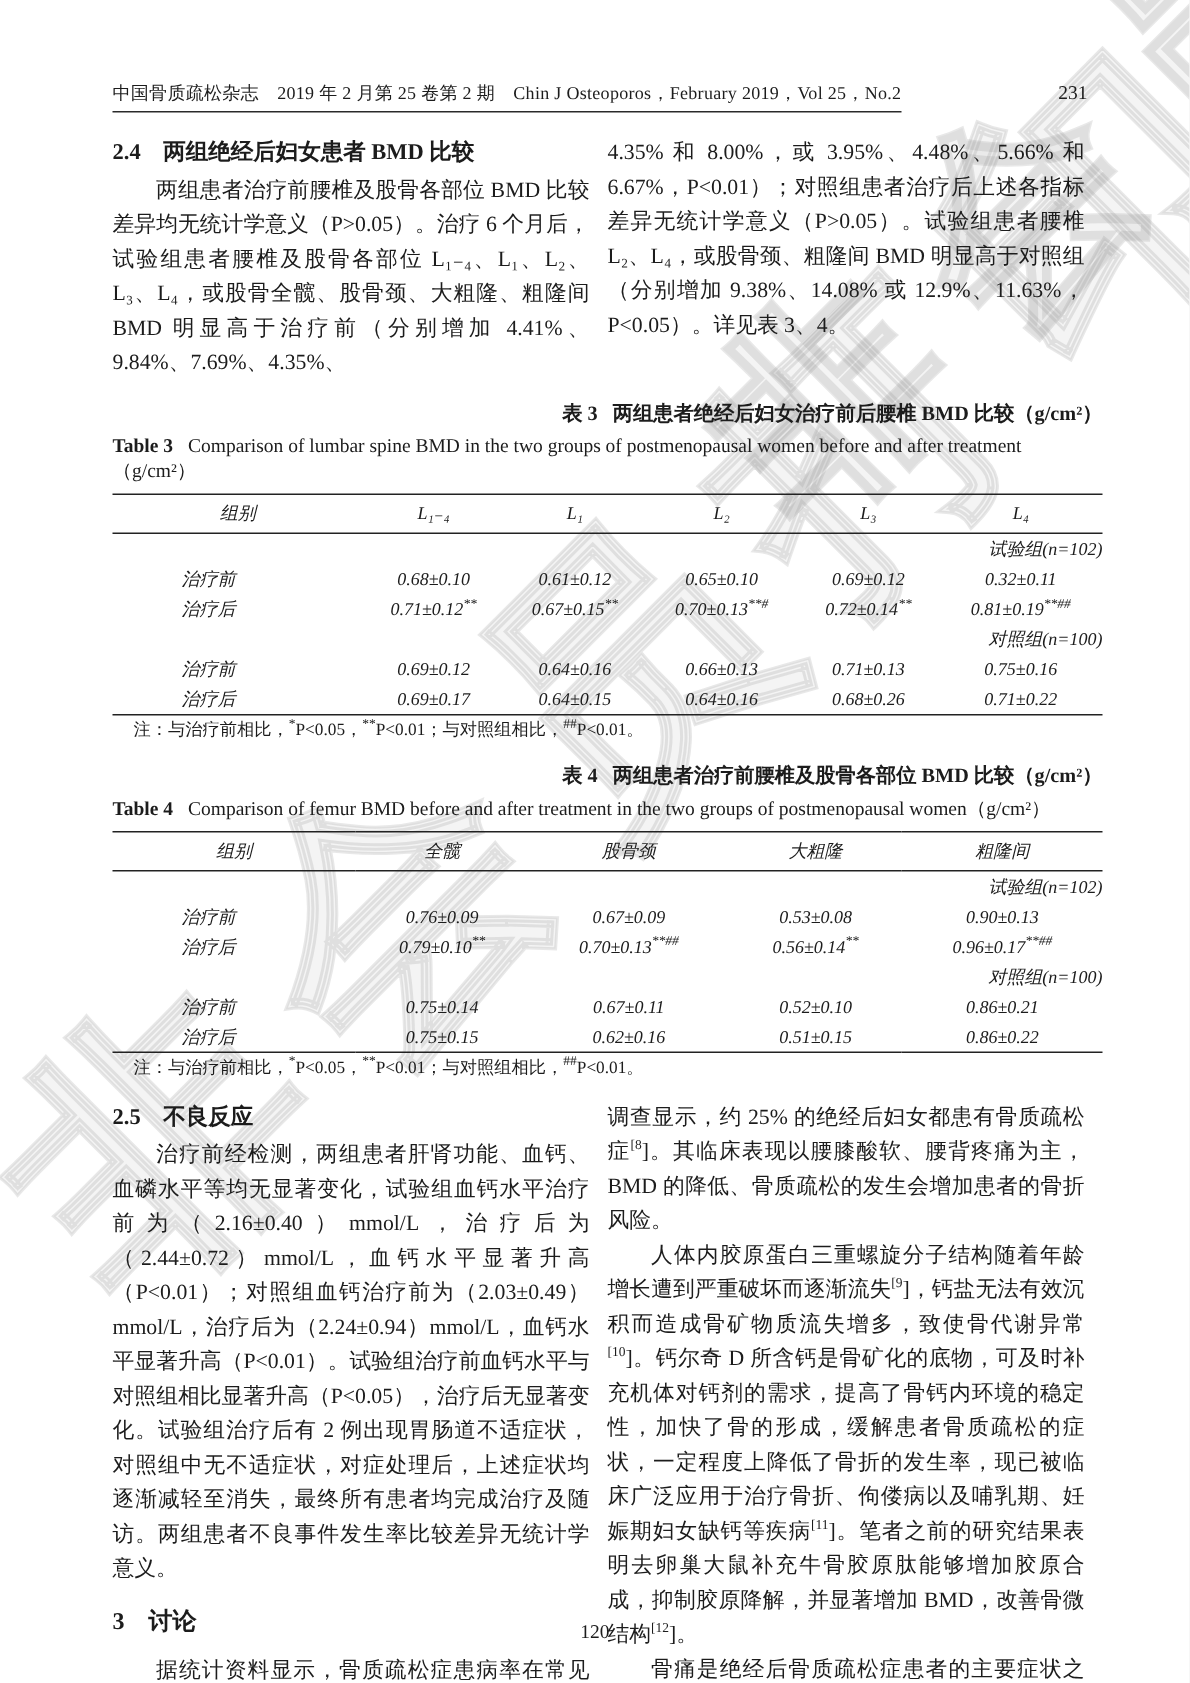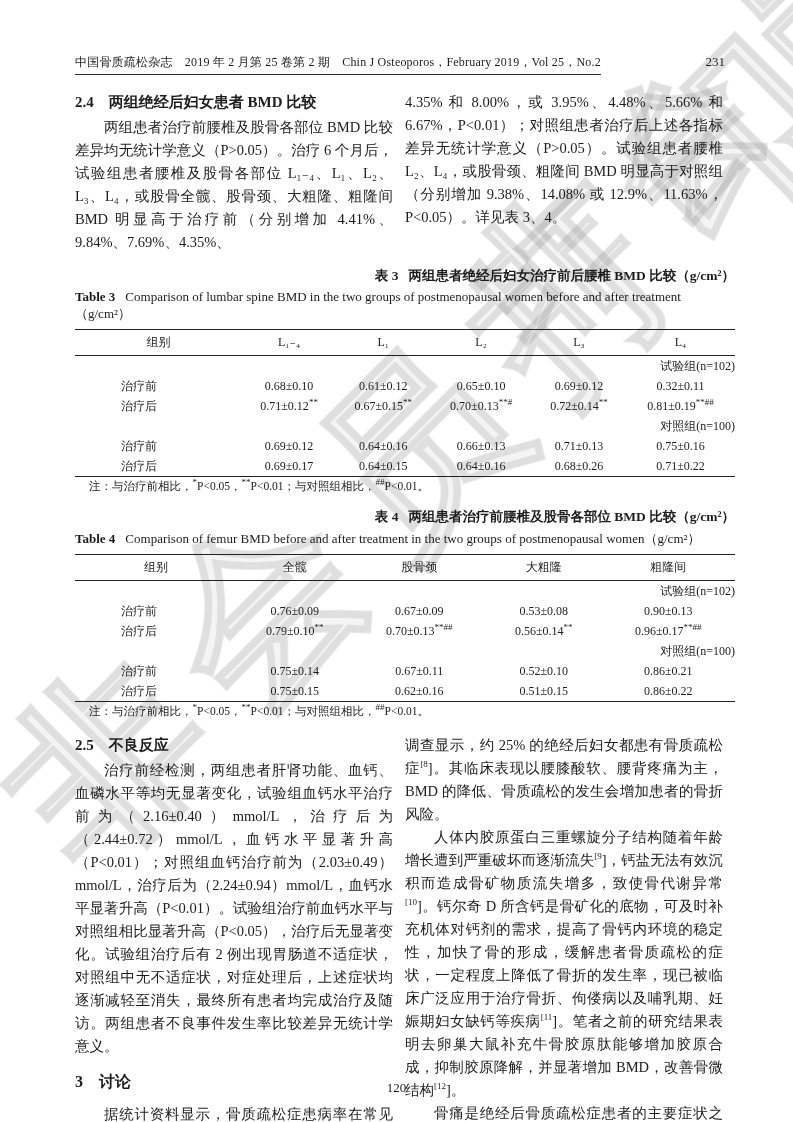--- a/index.html
+++ b/index.html
@@ -24,21 +24,21 @@
   .indent { text-indent:2em; }
   sup { font-size:9px; line-height:0; }
 
   
   .tablefig { margin-top:13px; }
   .cap-cn { text-align:right; font-size:13.5px; font-weight:bold; margin-bottom:4px; }
   .cap-en { text-align:left; font-size:13px; margin-bottom:6px; }
   .cap-cn .cap-label, .cap-en .cap-label { margin-right:10px; }
   .cap-en .cap-label { font-weight:bold; }
   table { width:100%; border-collapse:collapse; font-size:12px;
-          border-top:1.6px solid #222; border-bottom:1.6px solid #222; }
+          border-top:1.6px solid #222; border-bottom:1.6px solid #222;font-style:italic; }
   thead th { font-weight:normal; border-bottom:0.9px solid #222; height:23px; text-align:center; }
   thead th:first-child { width:165px; }
   table[data-table="table4"] thead th:first-child { width:160px; }
   tbody td { height:20px; text-align:center; padding:0; }
   td.group { text-align:right; padding-left:2px; }
   td.rowlabel { text-align:left; padding-left:46px;margin-top:39px; }
   .note { font-size:11.5px; margin:2px 0 0 14px; }
 
   
   .pagefooter { position:absolute; z-index:1; left:0; right:0; bottom:26px; text-align:center; font-size:13px; }

